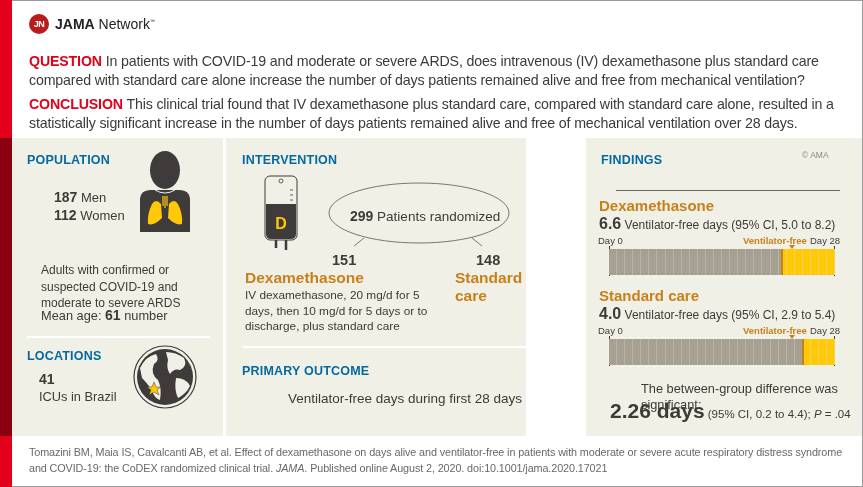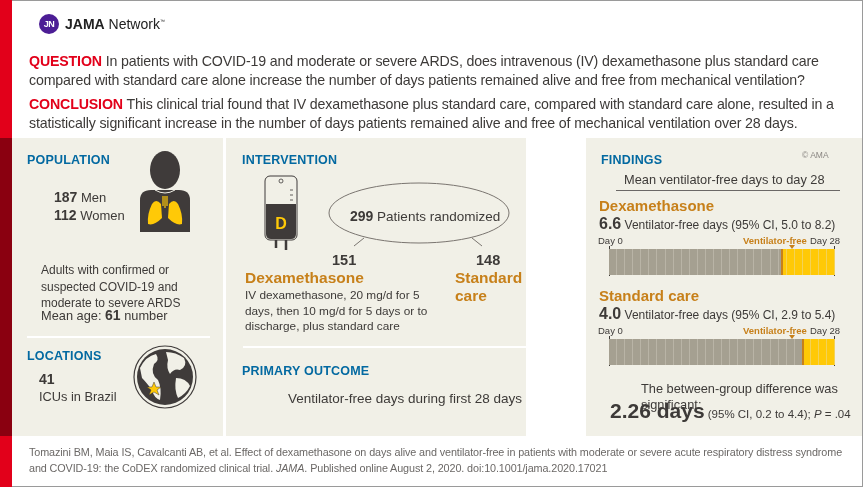--- a/index.html
+++ b/index.html
@@ -4,21 +4,21 @@
 <style>
   * { box-sizing: border-box; margin: 0; padding: 0; }
   html, body { width: 863px; height: 487px; overflow: hidden; background: #fff; }
   body { font-family: "Liberation Sans", "DejaVu Sans", sans-serif; color: #3d3a38; position: relative; }
   .frame { position: absolute; left: 0; top: 0; width: 863px; height: 487px; border: 1px solid #9a9a9a; border-left: none; background: #fff; }
   .redbar-top { position: absolute; left: 0; top: 0; width: 12px; height: 138px; background: #e2001a; }
   .redbar-mid { position: absolute; left: 0; top: 138px; width: 12px; height: 298px; background: #8a0010; }
   .redbar-bot { position: absolute; left: 0; top: 436px; width: 12px; height: 51px; background: #e2001a; }
 
   .logo { position: absolute; left: 29px; top: 14px; display: flex; align-items: center; gap: 6px; }
-  .logo-circle { width: 20px; height: 20px; border-radius: 50%; background: #4c1d95; color: #fff; font-size: 9px; font-weight: bold; display: flex; align-items: center; justify-content: center; letter-spacing: -0.5px; margin-left: 10px; }
+  .logo-circle { width: 20px; height: 20px; border-radius: 50%; background: #b91c1c; color: #fff; font-size: 9px; font-weight: bold; display: flex; align-items: center; justify-content: center; letter-spacing: -0.5px; }
   .logo-text { font-size: 14px; color: #222; }
   .logo-text b { font-weight: bold; }
   .logo-text sup { font-size: 5px; }
 
   .kp { position: absolute; left: 29px; width: 820px; font-size: 14.2px; line-height: 19px; color: #3d3a38; letter-spacing: -0.15px; }
   .kp .lbl { color: #e2001a; font-weight: bold; }
   .kp-q { top: 52px; }
   .kp-c { top: 95px; }
 
   .panels { position: absolute; left: 12px; top: 138px; width: 850px; height: 298px; background: #fff; }
@@ -117,21 +117,20 @@
     <div class="txt big" style="left:250px;top:114px;font-size:14.5px;">148</div>
     <div class="txt gold" style="left:229px;top:131px;font-size:15.5px;line-height:18px;">Standard care</div>
     <div class="divider" style="left:17px;top:208px;width:328px;"></div>
     <div class="h" style="left:16px;top:226px;">PRIMARY OUTCOME</div>
     <div class="txt" style="left:62px;top:253px;font-size:13.5px;">Ventilator-free days during first 28 days</div>
   </div>
 
   <div class="panel p3">
     <div class="h" style="left:15px;top:15px;">FINDINGS</div>
     <div class="txt" style="left:216px;top:9px;font-size:8.5px;color:#8a8682;">© AMA</div>
-    <div class="txt" style="left:38px;top:34px;font-size:12.8px;">Mean ventilator-free days to day 28</div>
     <div style="position:absolute;left:30px;top:52px;width:224px;height:1px;background:#6b6866;"></div>
 
     <div class="txt gold" style="left:13px;top:59px;font-size:15px;line-height:18px;">Dexamethasone</div>
     <div class="txt" style="left:13px;top:78px;font-size:12px;"><span class="big" style="font-size:16px;">6.6</span><span> Ventilator-free days (95% CI, 5.0 to 8.2)</span></div>
     <div class="axis-lbl" style="left:12px;top:97px;">Day 0</div>
     <div class="vf-lbl" style="left:157px;top:97px;">Ventilator-free</div>
     <div class="vf-arrow" style="left:203px;top:107px;"></div>
     <div class="axis-lbl" style="left:224px;top:97px;">Day 28</div>
     <div class="tick" style="left:23px;top:108px;height:30px;"></div>
     <div class="tick" style="left:248px;top:108px;height:30px;"></div>

